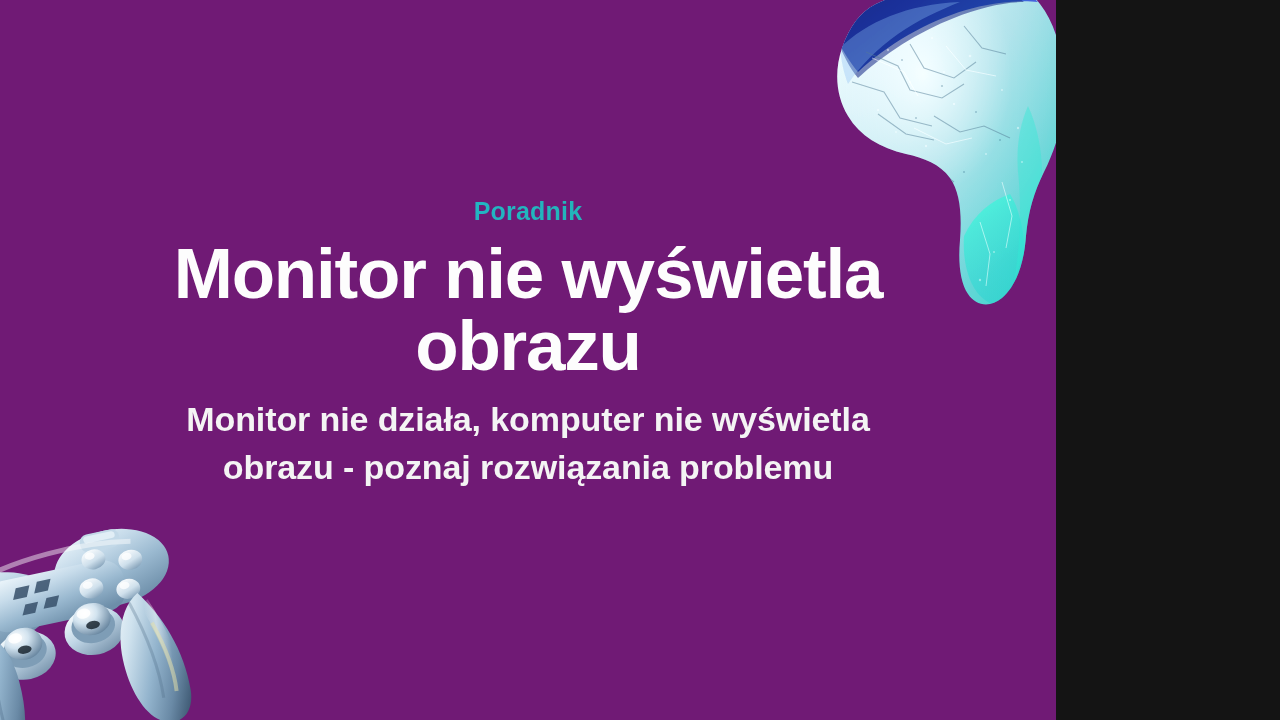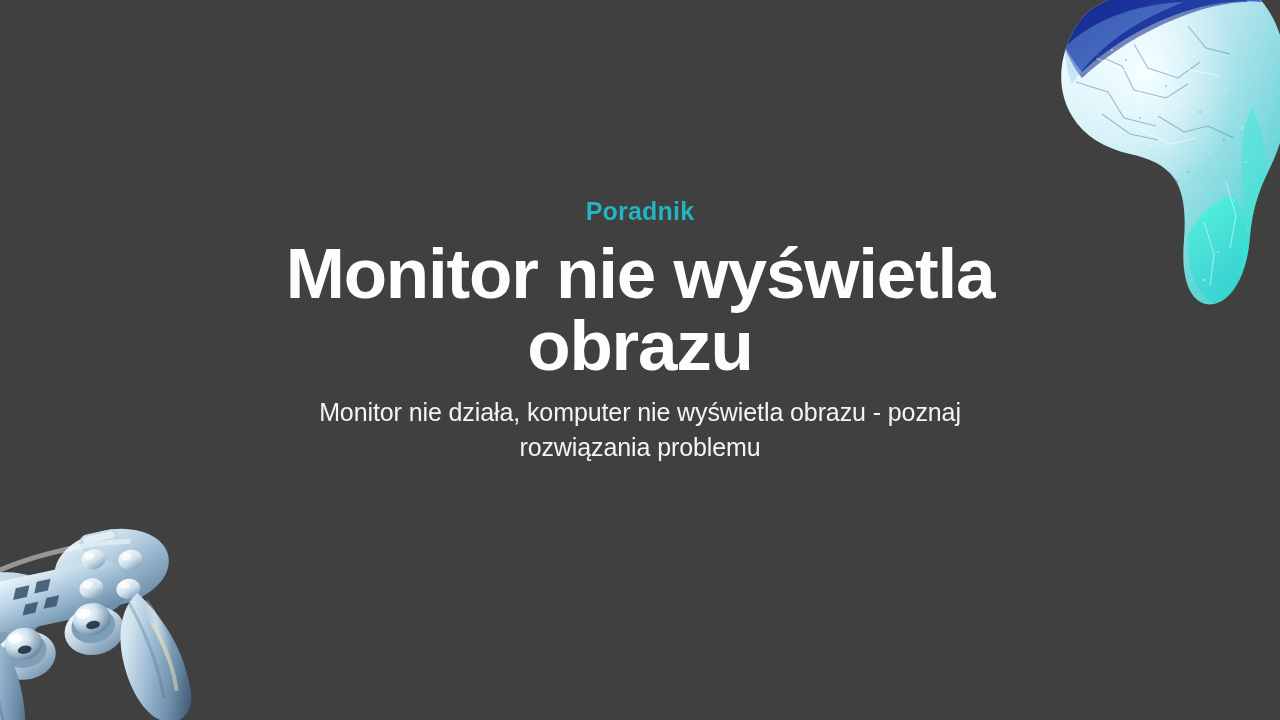--- a/index.html
+++ b/index.html
@@ -11,23 +11,23 @@
     width: 1280px;
     height: 720px;
     overflow: hidden;
     background: #141414;
     font-family: "Liberation Sans", sans-serif;
     -webkit-font-smoothing: antialiased;
   }
 
   #hero-banner {
     position: relative;
-    width: 1280px;
+    width: 1056px;
     height: 720px;
-    background: #404040;
+    background: #701a75;
     overflow: hidden;
   }
 
   
   #crystal-blob {
     position: absolute;
     top: -14px;
     right: -18px;
     width: 260px;
     height: 340px;
@@ -83,22 +83,22 @@
     font-size: 71px;
     font-weight: 700;
     line-height: 1.02;
     letter-spacing: -1.2px;
     color: #fdfdfd;
     margin: 12px;
     padding: 0 10px;
   }
 
   .hero-subtitle {
-    font-size: 25px;
-    font-weight: 400;
+    font-size: 34px;
+    font-weight: 700;
     line-height: 1.42;
     letter-spacing: -0.1px;
     color: #f4f4f4;
     margin: 12px auto 0 auto;
     max-width: 730px;
   }
 </style>
 </head>
 <body>
 

